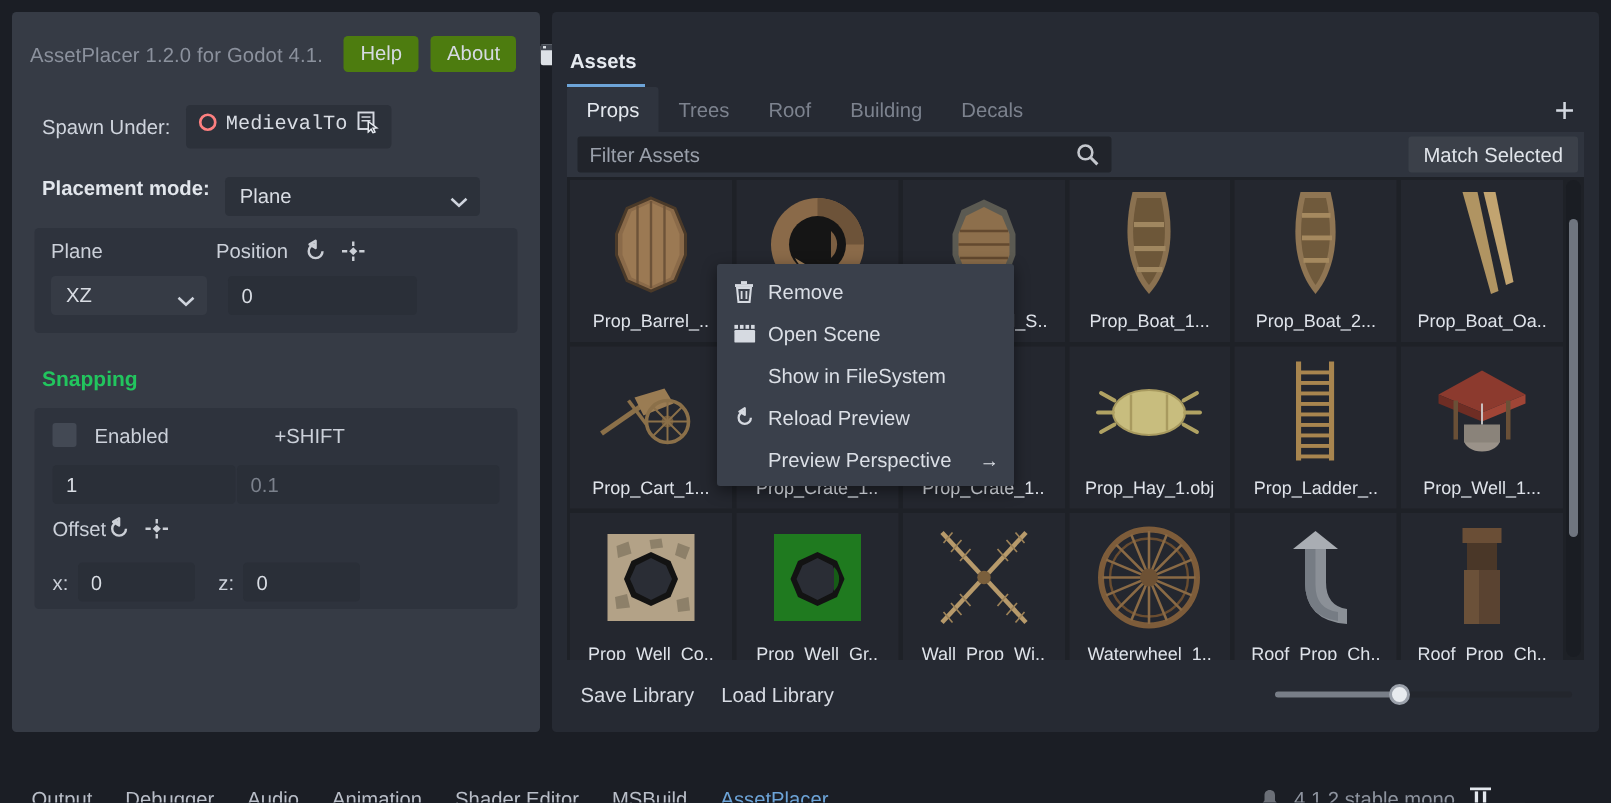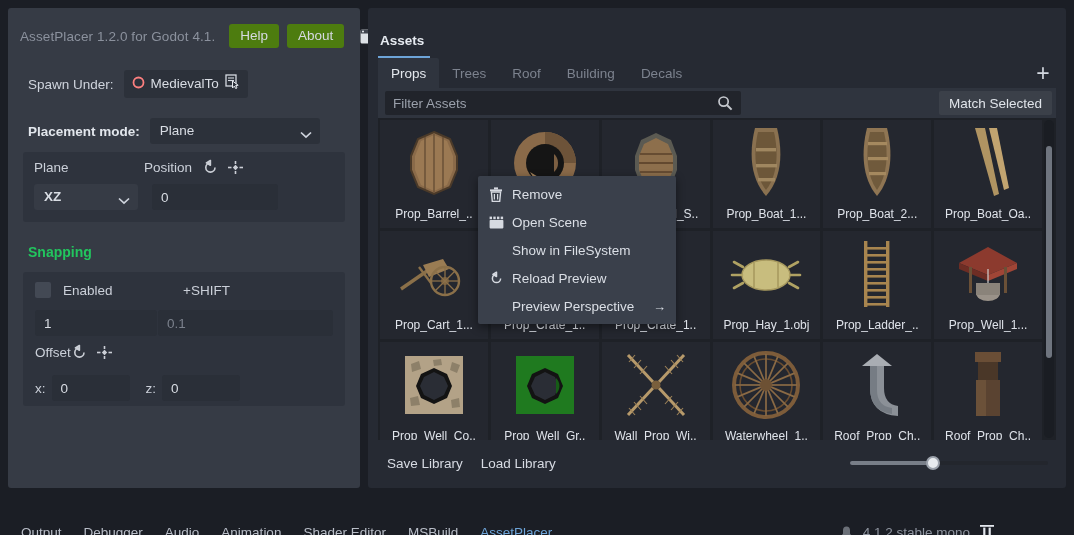--- a/index.html
+++ b/index.html
@@ -40,25 +40,25 @@
   #spawn-row {
     position: absolute; left: 20px; top: 62px; height: 28px;
     display: flex; align-items: center; gap: 10px;
   }
   #spawn-label { font-size: 13.5px; color: #cfd4dd; }
   #spawn-under-button {
     display: flex; align-items: center; gap: 6px;
     background: #2c313a; border-radius: 3px;
     padding: 4px 8px 5px 8px; cursor: pointer;
   }
-  #spawn-node-name { font-size: 13.5px; color: #d9dde4; }
+  #spawn-node-name { font-size: 13.5px; color: #d9dde4; font-family: Liberation Mono, monospace; }
 
   #placement-row {
     position: absolute; left: 20px; top: 110px;
-    display: flex; align-items: center; gap: 10px;
+    display: flex; align-items: flex-start; gap: 10px;
   }
   #placement-label { font-size: 13.5px; font-weight: bold; color: #e2e6ec; }
   .dropdown {
     background: #2c313a; border-radius: 3px; color: #d9dde4;
     font-size: 13.5px; display: flex; align-items: center;
     justify-content: space-between; padding: 5px 8px 6px 10px; cursor: pointer;
   }
   #placement-mode-dropdown { width: 170px; }
   .chev { width: 12px; height: 8px; }
 
@@ -71,21 +71,20 @@
     position: absolute; left: 11px; top: 7px; right: 8px;
     display: flex; align-items: center;
   }
   .grp-lbl { font-size: 13.5px; color: #cbd0d9; }
   #plane-lbl { width: 110px; }
   #position-lbl { margin-right: 10px; }
   .mini-icon { width: 17px; height: 17px; margin-right: 8px; cursor: pointer; opacity: .92; }
   #plane-select {
     position: absolute; left: 11px; top: 32px; width: 104px;
     background: #363b45;
-    font-weight: bold;
   }
   #plane-position-input {
     position: absolute; left: 129px; top: 32px; width: 126px; height: 26px;
     background: #2a2f38; border: none; border-radius: 3px;
     color: #d9dde4; font-family: inherit; font-size: 13.5px; padding: 0 9px;
   }
 
   #snapping-title { position: absolute; left: 20px; top: 236px; font-size: 14px; font-weight: bold; color: #22c55e; }
   #snapping-group {
     position: absolute; left: 15px; top: 264px;

